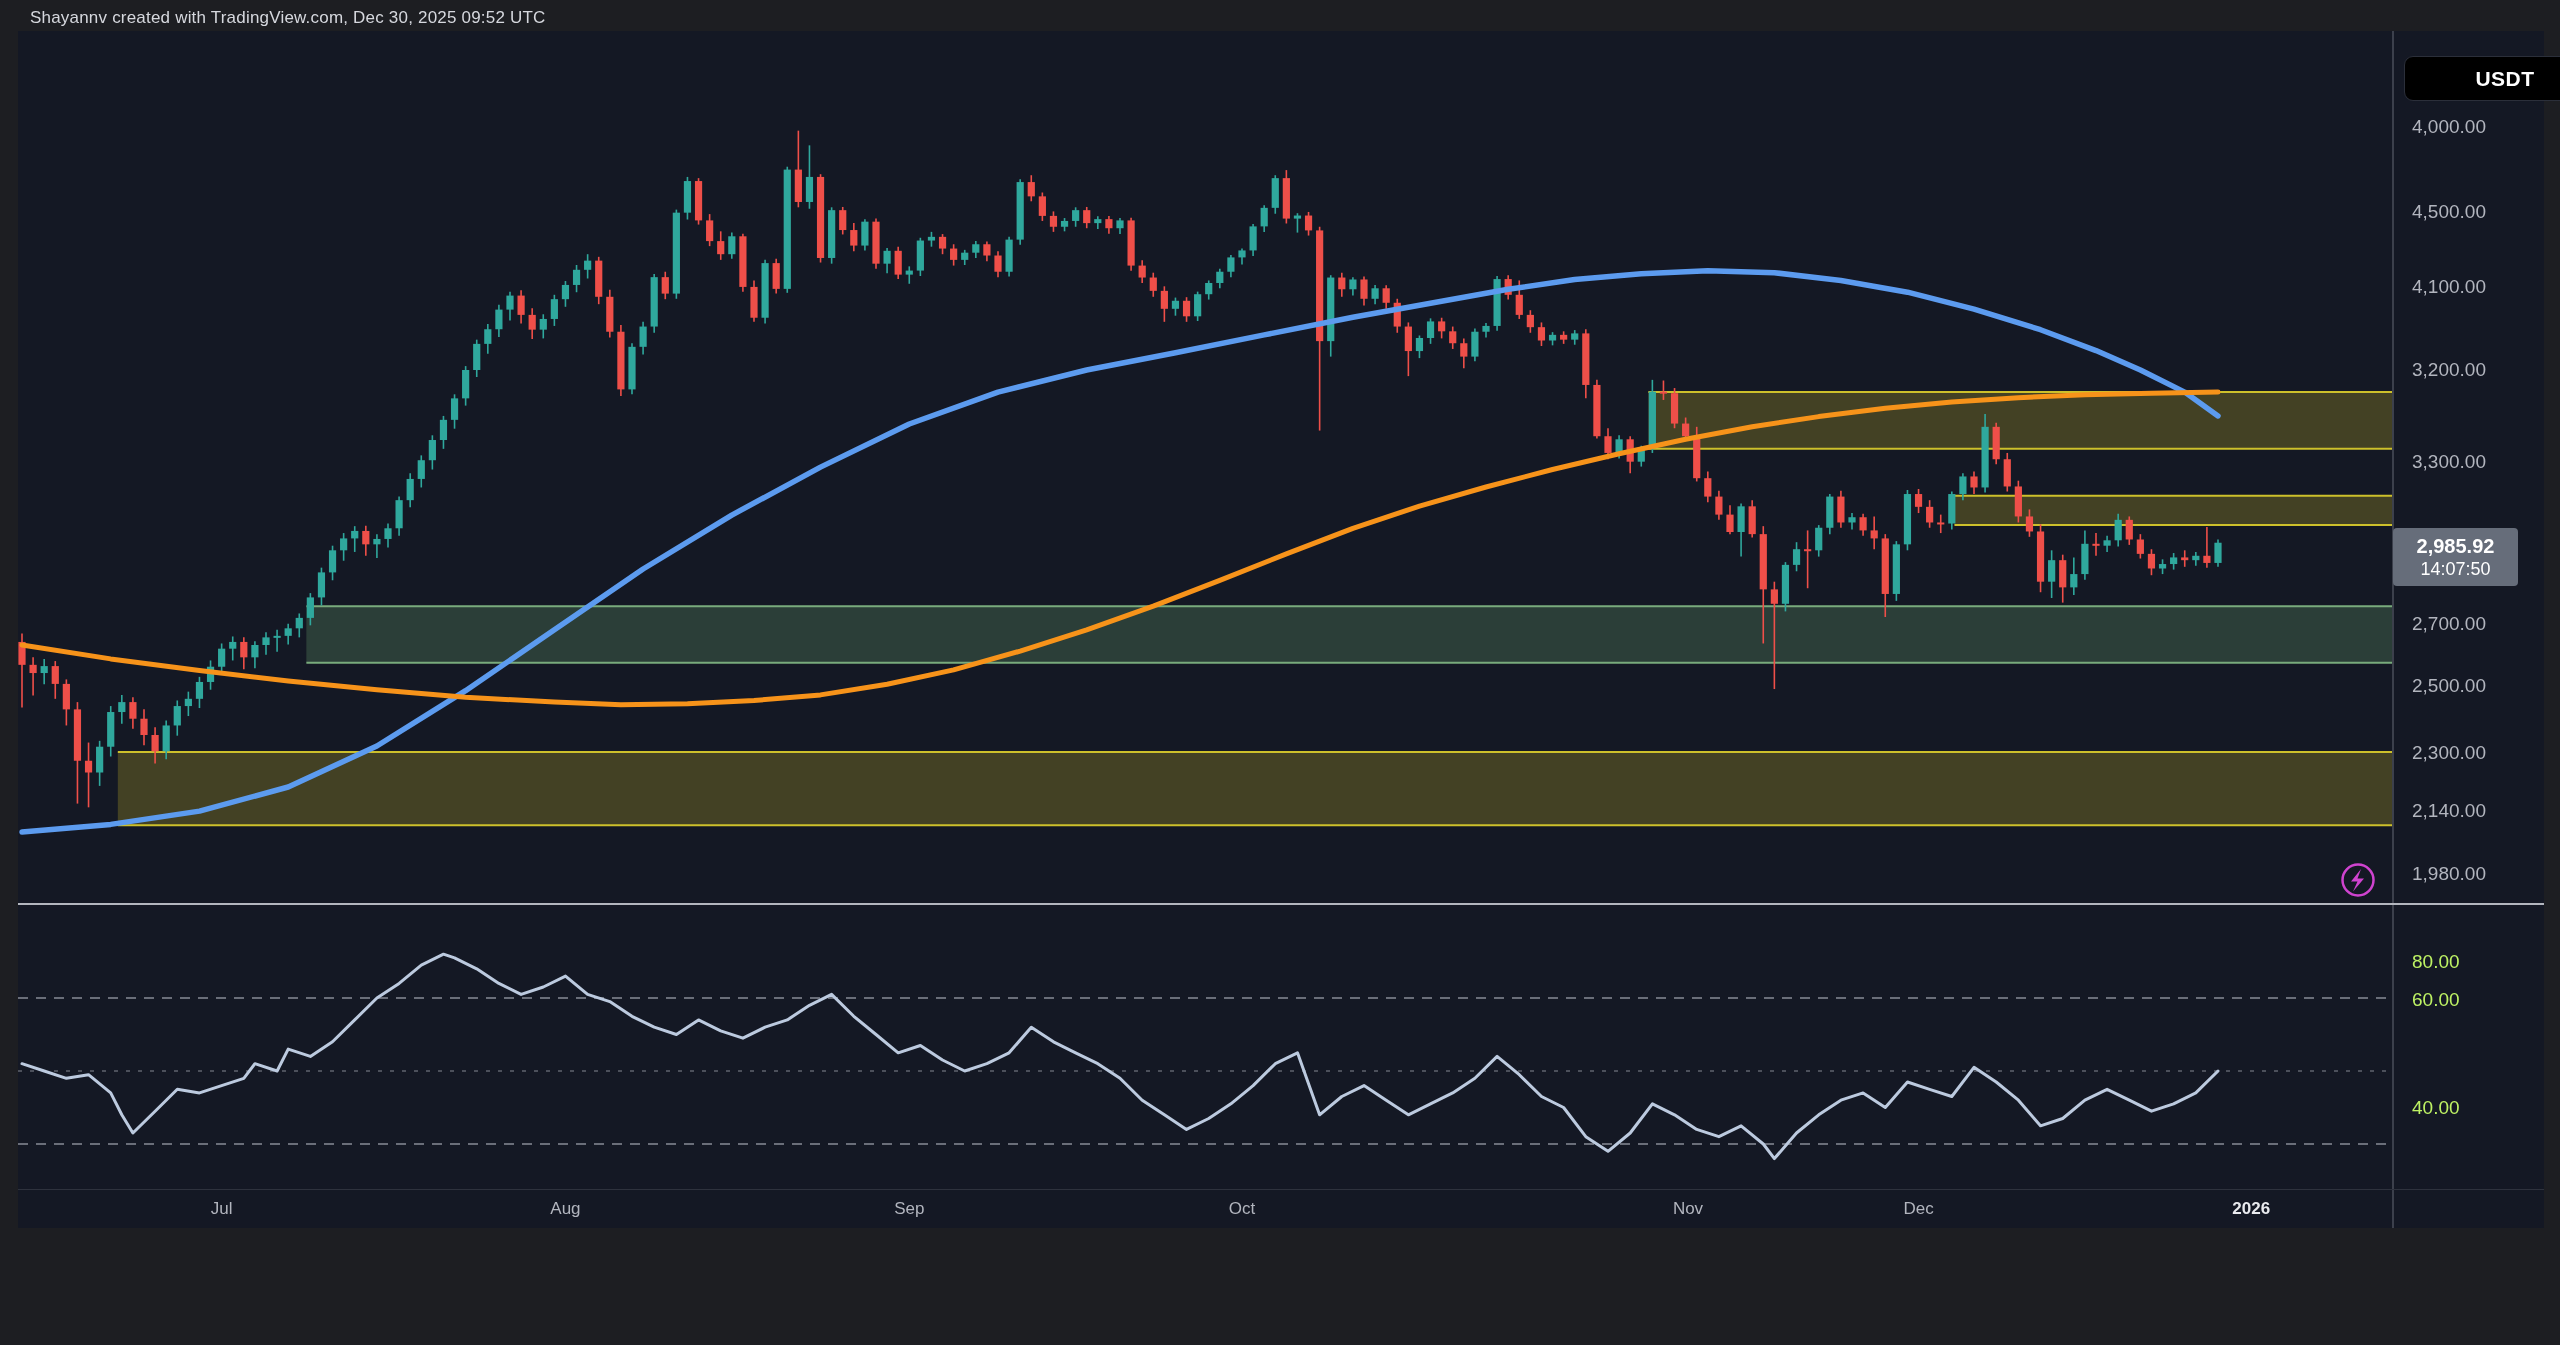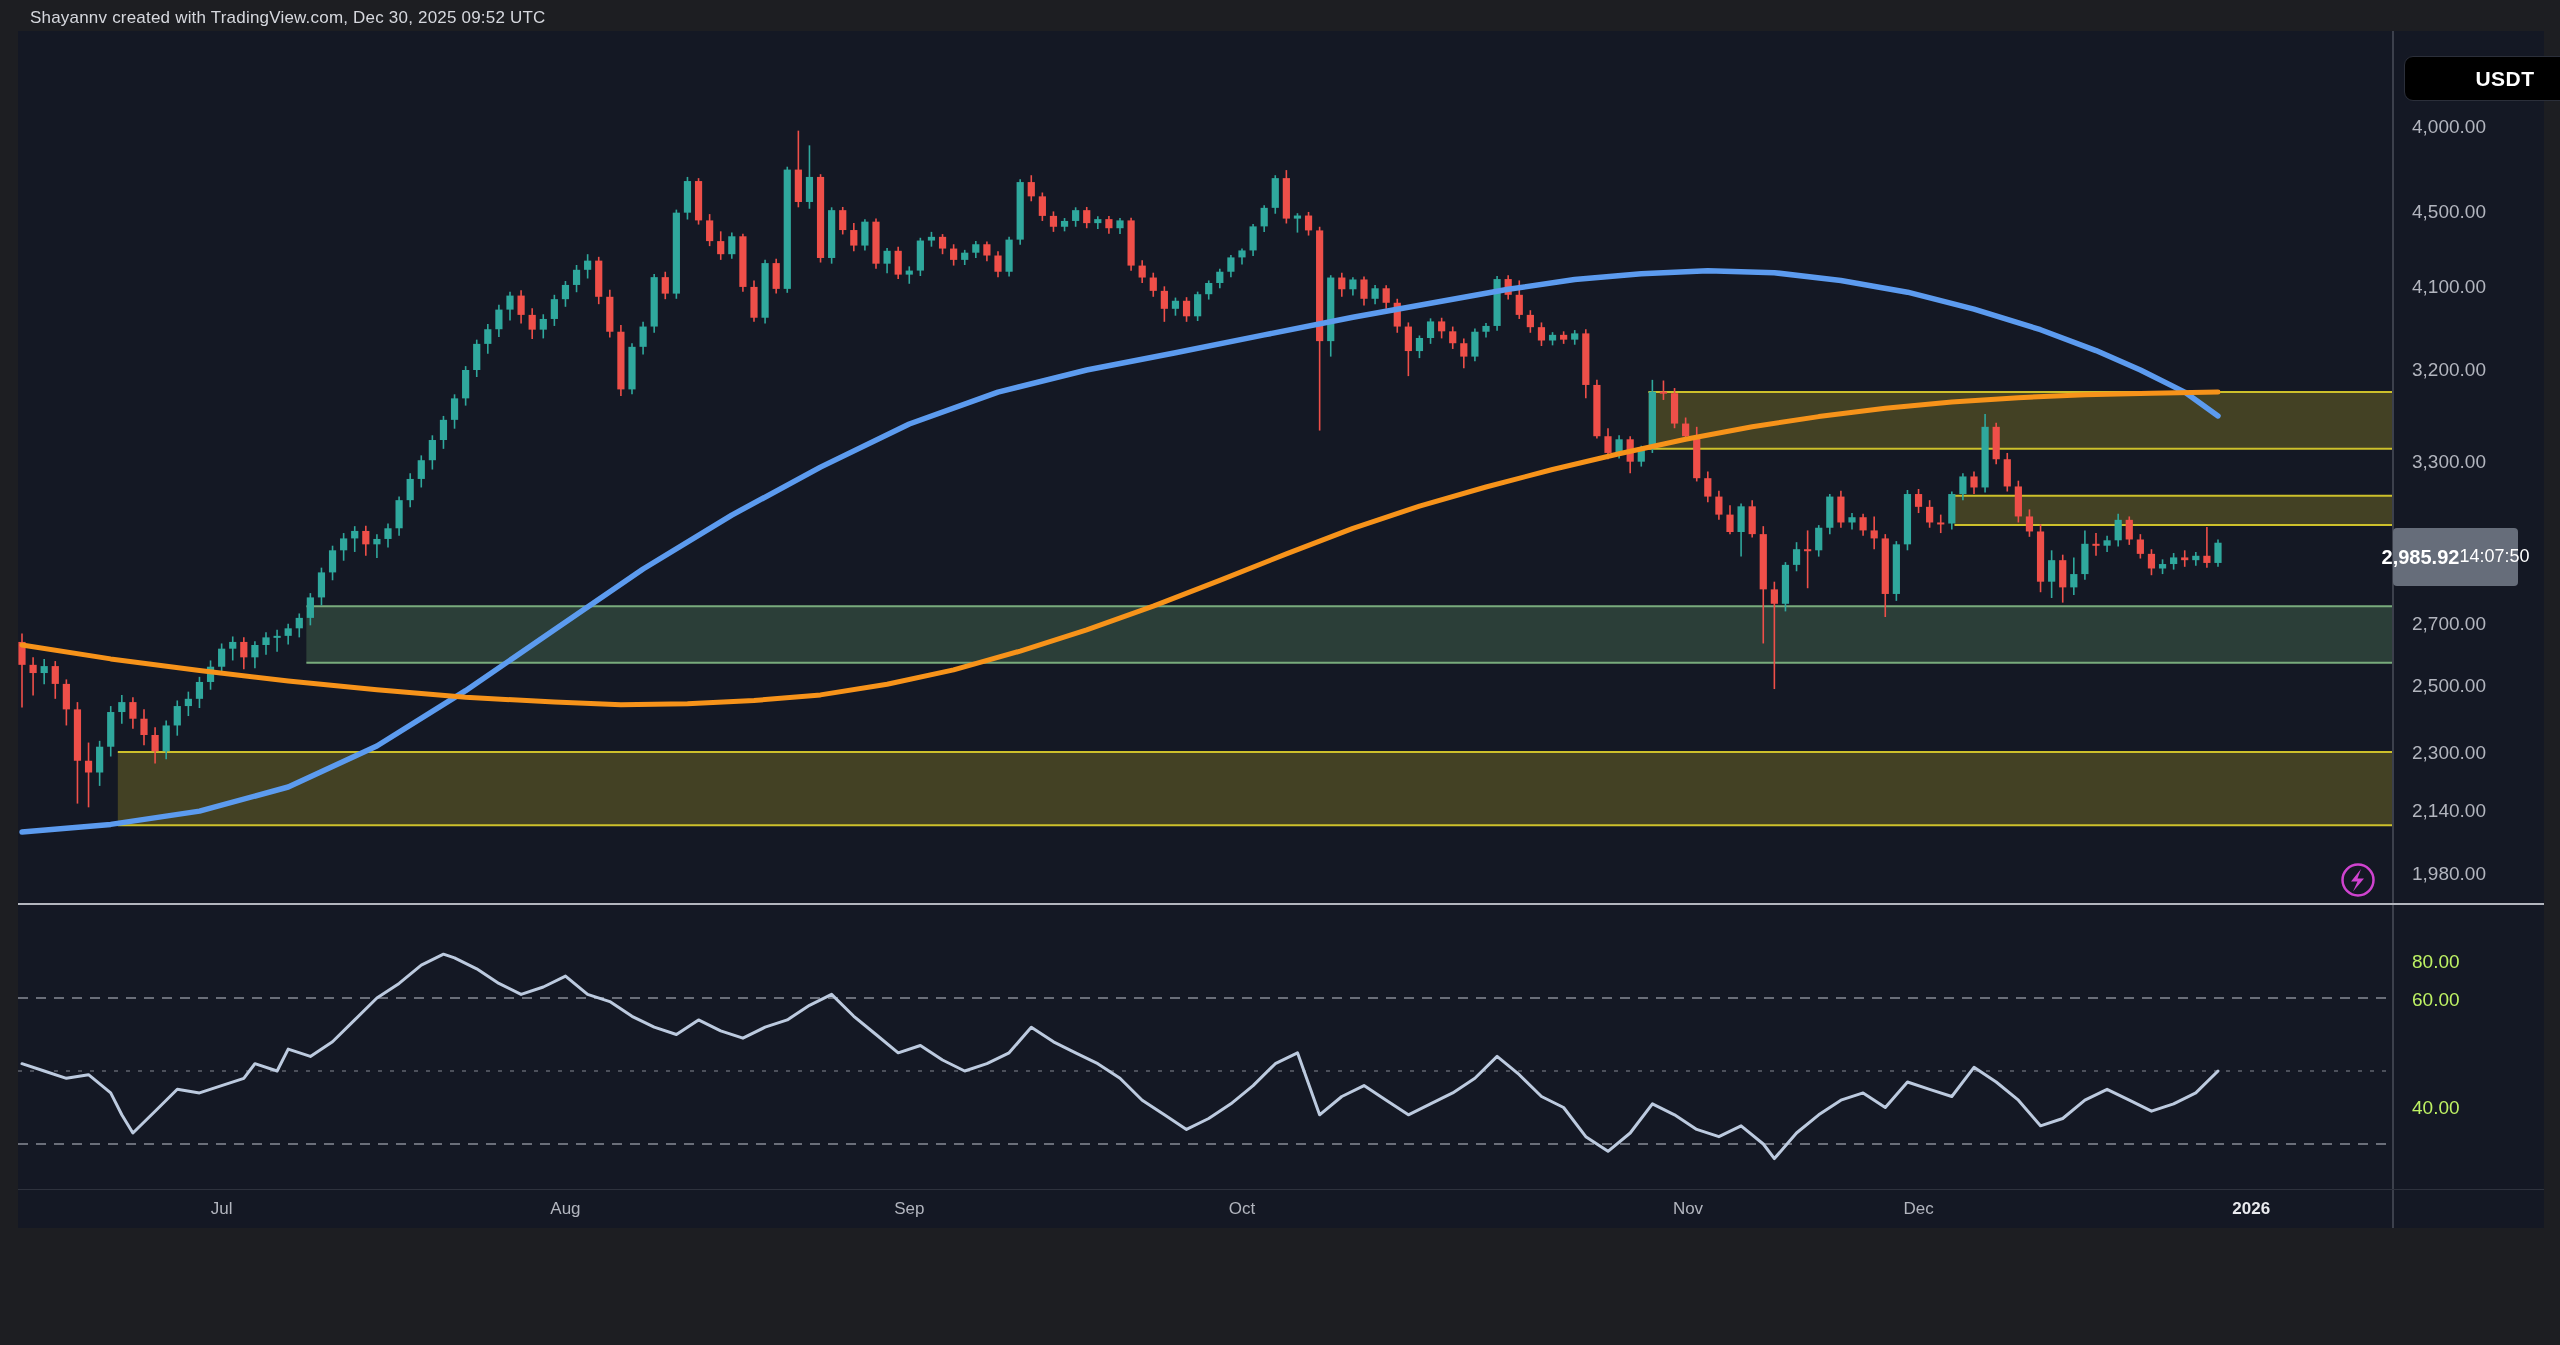--- a/index.html
+++ b/index.html
@@ -13,21 +13,21 @@
   #rsi-separator{position:absolute;left:18px;top:1189px;width:2526px;height:1px;background:#2e323d;}
   #chart-svg{position:absolute;left:0;top:0;}
   .axis-label{position:absolute;left:2412px;font-size:19px;color:#b2b5be;white-space:nowrap;}
   .rsi-label{position:absolute;left:2412px;font-size:19px;color:#bef264;white-space:nowrap;}
   .time-label{position:absolute;top:1199px;font-size:17px;color:#b2b5be;transform:translateX(-50%);white-space:nowrap;}
   .time-label.year{color:#e9eaee;font-weight:bold;}
   #currency-badge{position:absolute;left:2404px;top:56px;width:128px;height:43px;background:#000000;
     border:1px solid #2b2f3a;border-radius:9px;display:flex;align-items:center;justify-content:center;
     color:#ffffff;font-size:21px;font-weight:bold;letter-spacing:.5px;padding-left:36px;}
   #price-badge{position:absolute;left:2393px;top:528px;width:125px;height:58px;background:#666d7a;
-    border-radius:4px;display:flex;align-items:center;justify-content:center;color:#ffffff;}
+    border-radius:4px;display:flex;flex-direction:column;align-items:center;justify-content:center;color:#ffffff;}
   #price-badge .p{font-size:20px;font-weight:600;line-height:1.25;}
   #price-badge .c{font-size:18px;line-height:1.2;}
   #footer-bar{position:absolute;left:0;top:1228px;width:2560px;height:117px;background:#1d1e22;}
 </style>
 </head>
 <body>
 
 <div id="stage">
   <div id="attribution-bar">
     <span id="attribution-text">Shayannv created with TradingView.com, Dec 30, 2025 09:52 UTC</span>

